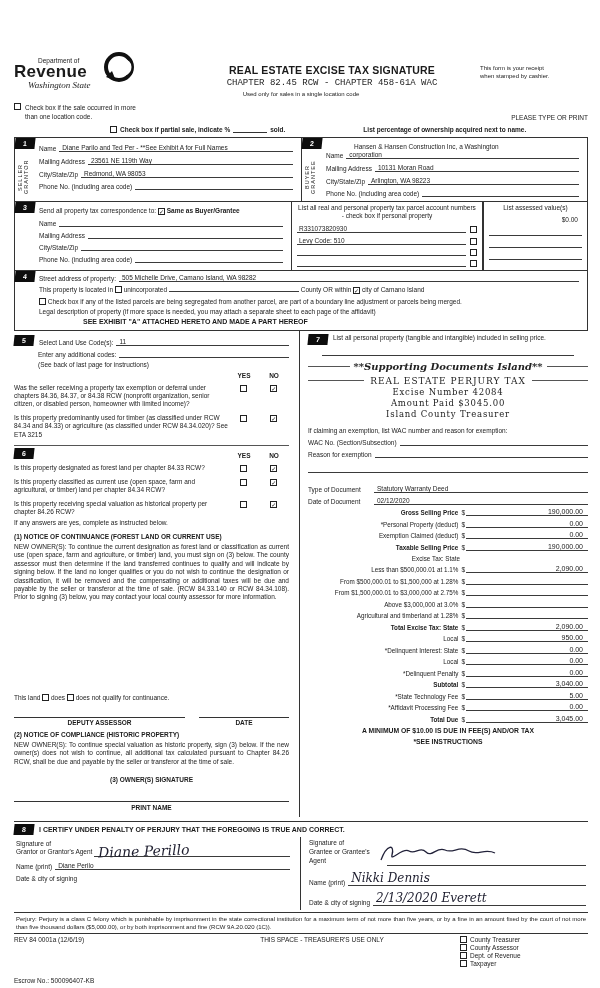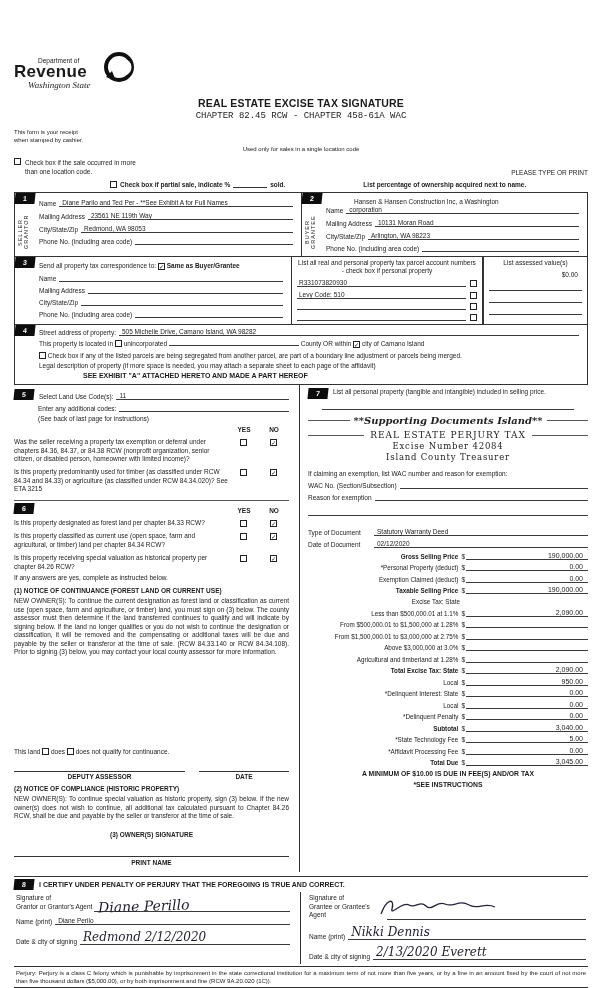--- a/index.html
+++ b/index.html
@@ -14,21 +14,21 @@
         line-height:6px; text-align:center; vertical-align:-1px; background:#fff; color:#111; flex:none; }
   .badge { display:inline-block; background:#0d0d0d; color:#fff; font-weight:bold; font-size:7px;
            width:20px; height:11px; line-height:11px; text-align:center; transform:skewX(-6deg); flex:none; }
   .frow { display:flex; align-items:flex-end; margin-top:5px; }
   .flbl { white-space:nowrap; margin-right:3px; }
   .ffill { flex:1; border-bottom:1px solid #3a3a3a; padding:0 3px 0 3px; white-space:nowrap; min-height:7px; }
   .vert { writing-mode:vertical-rl; transform:rotate(180deg); font-size:5.5px; letter-spacing:1px;
           line-height:1.15; height:52px; text-align:center; }
 
   
-  .hdr { display:flex; margin-top:57px;flex-direction:column; }
+  .hdr { display:flex; margin-top:57px; }
   .logo { width:170px; position:relative; }
   .logo-dept { font-size:6.5px; margin-left:24px; }
   .logo-name { font-size:17px; font-weight:bold; letter-spacing:.3px; line-height:.95; }
   .logo-state { font-style:italic; font-size:9px; margin-left:14px; font-family:"Liberation Serif", serif; }
   .logo-swirl { position:absolute; left:86px; top:-6px; }
   .hdr-c { flex:1; text-align:center; padding-top:7px; }
   .hdr-title { font-size:10.5px; font-weight:bold; letter-spacing:.2px; }
   .hdr-sub { font-size:9px; margin-top:2px;font-family:Liberation Mono, monospace; }
   .hdr-r { width:108px; font-size:6px; padding-top:8px; line-height:1.3; }
   .warn { text-align:center; font-weight:bold; font-size:7.3px; margin-top:2px; }
@@ -411,20 +411,21 @@
           <span class="sup">**Supporting Documents Island**</span>
           <span class="sline"></span>
         </div>
         <div class="srow" style="margin-top:4px;">
           <span class="sline"></span>
           <span class="stitle">REAL ESTATE PERJURY TAX</span>
           <span class="sline"></span>
         </div>
         <div class="sblock">
           <div>Excise Number 42084</div>
+          <div>Amount Paid $3045.00</div>
           <div>Island County Treasurer</div>
         </div>
       </div>
 
       <div style="margin-top:7px;">If claiming an exemption, list WAC number and reason for exemption:</div>
       <div class="wacrow">
         <span class="flbl">WAC No. (Section/Subsection)</span>
         <span class="ffill"></span>
       </div>
       <div class="wacrow">
@@ -556,21 +557,20 @@
           <span class="sigfill">
             <span class="hand sig-hand">Diane Perillo</span>
           </span>
         </div>
         <div class="frow">
           <span class="flbl">Name (print)</span>
           <span class="ffill">Diane Perilo</span>
         </div>
         <div class="frow">
           <span class="flbl">Date &amp; city of signing</span>
-          <span class="ffill hand handval">Redmond   2/12/2020</span>
         </div>
       </div>
       <div class="s8r">
         <div class="sigrow">
           <span class="siglbl">
             <div>Signature of</div>
             <div>Grantee or Grantee's Agent</div>
           </span>
           <span class="sigfill">
             <span class="scribble">

